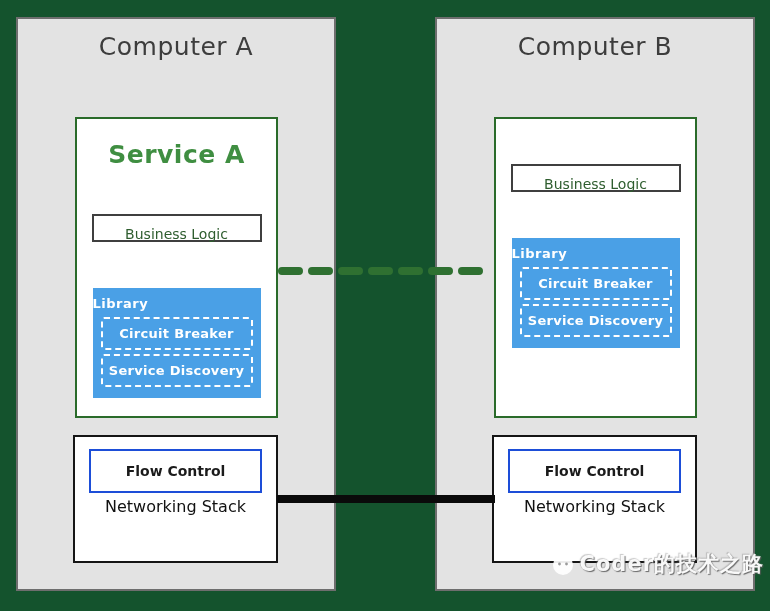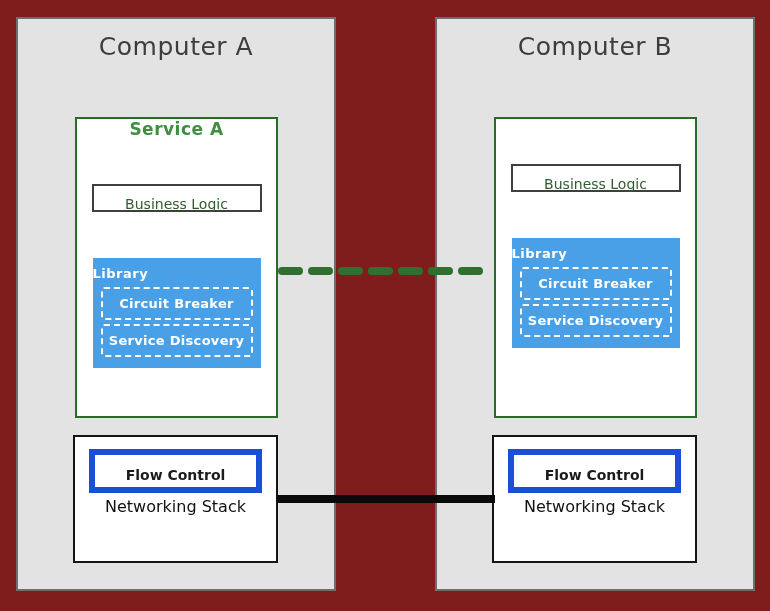--- a/index.html
+++ b/index.html
@@ -1,45 +1,45 @@
 <!DOCTYPE html>
 <html><head>
 <meta charset="utf-8">
 <style>
   * { margin:0; padding:0; box-sizing:border-box; }
   body { font-family:"DejaVu Sans","Liberation Sans",sans-serif; background:#fff; }
-  .canvas { position:relative; width:770px; height:611px; background:#7f1d1d; overflow:hidden; }
+  .canvas { position:relative; width:770px; height:611px; background:#14532d; overflow:hidden; }
 
   .computer { position:absolute; top:17px; width:320px; height:574px;
               background:#e3e3e3; border:2px solid #6e6e6e; }
   .computer-a { left:16px; }
   .computer-b { left:435px; }
   .computer-title { margin-top:13px; text-align:center; font-size:25px;
                     color:#3d3d3d; letter-spacing:0.5px; }
 
   .service { position:absolute; left:57px; top:98px; width:203px; height:301px;
              background:#ffffff; border:2px solid #2a6b2a; }
-  .service-title { margin-top:0; text-align:center; font-size:17px;
+  .service-title { margin-top:21px; text-align:center; font-size:25px;
                    font-weight:bold; color:#3f8e41; letter-spacing:0.5px; }
 
   .biz { margin:45px auto 0; width:170px; height:28px; background:#fff;
          border:2px solid #3f3f3f; text-align:center; line-height:36px;
          font-size:14px; font-weight:normal; color:#2e5d2e; }
 
   .library { margin:46px auto 0; width:168px; background:#4aa0e6; padding-bottom:7px; }
   .library-title { color:#fff; font-weight:bold;
                    font-size:13px; padding:8px 0 6px; letter-spacing:0.5px; }
   .library-item { margin:0 8px 4px; height:33px; line-height:29px;
                   border:2px dashed #ffffff; border-radius:3px;
                   text-align:center; color:#fff; font-weight:bold;
                   font-size:13px; letter-spacing:0.3px; }
 
   .netstack { position:absolute; left:55px; top:416px; width:205px; height:128px;
               background:#ffffff; border:2px solid #151515; }
-  .flow { margin:12px auto 0; width:173px; height:44px; border:6px solid #1d4ed8;
+  .flow { margin:12px auto 0; width:173px; height:44px; border:2px solid #1d4ed8;
           line-height:40px; text-align:center; font-size:14px; font-weight:bold;
           color:#1b1b1b; }
   .net-label { margin-top:5px; text-align:center; font-size:16px; color:#111;
                line-height:1.18; }
 
   .link-dashed { position:absolute; left:277px; top:262px; width:218px; height:12px; }
   .link-solid  { position:absolute; left:277px; top:495px; width:218px; height:8px;
                  background:#0a0a0a; }
 
   .watermark { position:absolute; right:6px; top:550px; text-align:right; }
@@ -95,15 +95,27 @@
   </div>
 
   <div class="link-dashed">
     <svg width="218" height="12">
       <line x1="5" y1="6" x2="213" y2="6" stroke="#2f7031" stroke-width="8" stroke-dasharray="17 13" stroke-linecap="round"></line>
     </svg>
   </div>
   <div class="link-solid"></div>
 
   <div class="watermark">
+    <div class="wm-line1">
+      <span class="wm-logo">
+        <svg width="28" height="26" viewBox="0 0 28 26">
+          <path d="M5 10 L1 2 L10 5 Z" fill="#ffffff" opacity="0.85"></path>
+          <path d="M23 10 L27 3 L18 5 Z" fill="#ffffff" opacity="0.85"></path>
+          <circle cx="14" cy="14" r="10" fill="#ffffff" opacity="0.92"></circle>
+          <circle cx="10.5" cy="13" r="1.4" fill="#9a9a9a"></circle>
+          <circle cx="17.5" cy="13" r="1.4" fill="#9a9a9a"></circle>
+        </svg>
+      </span>
+      <span>Coder的技术之路</span>
+    </div>
   </div>
 
 </div>
 
 </body></html>

